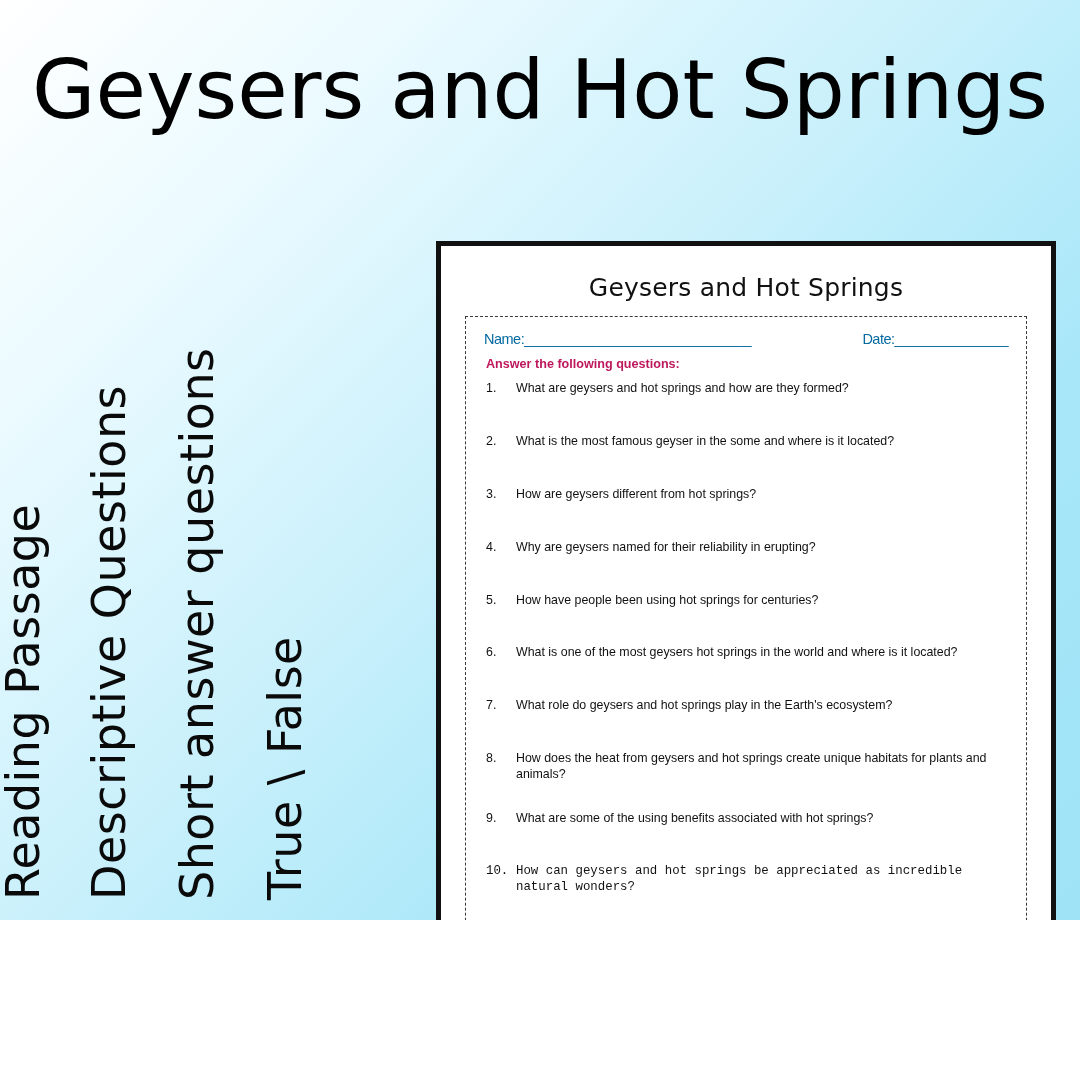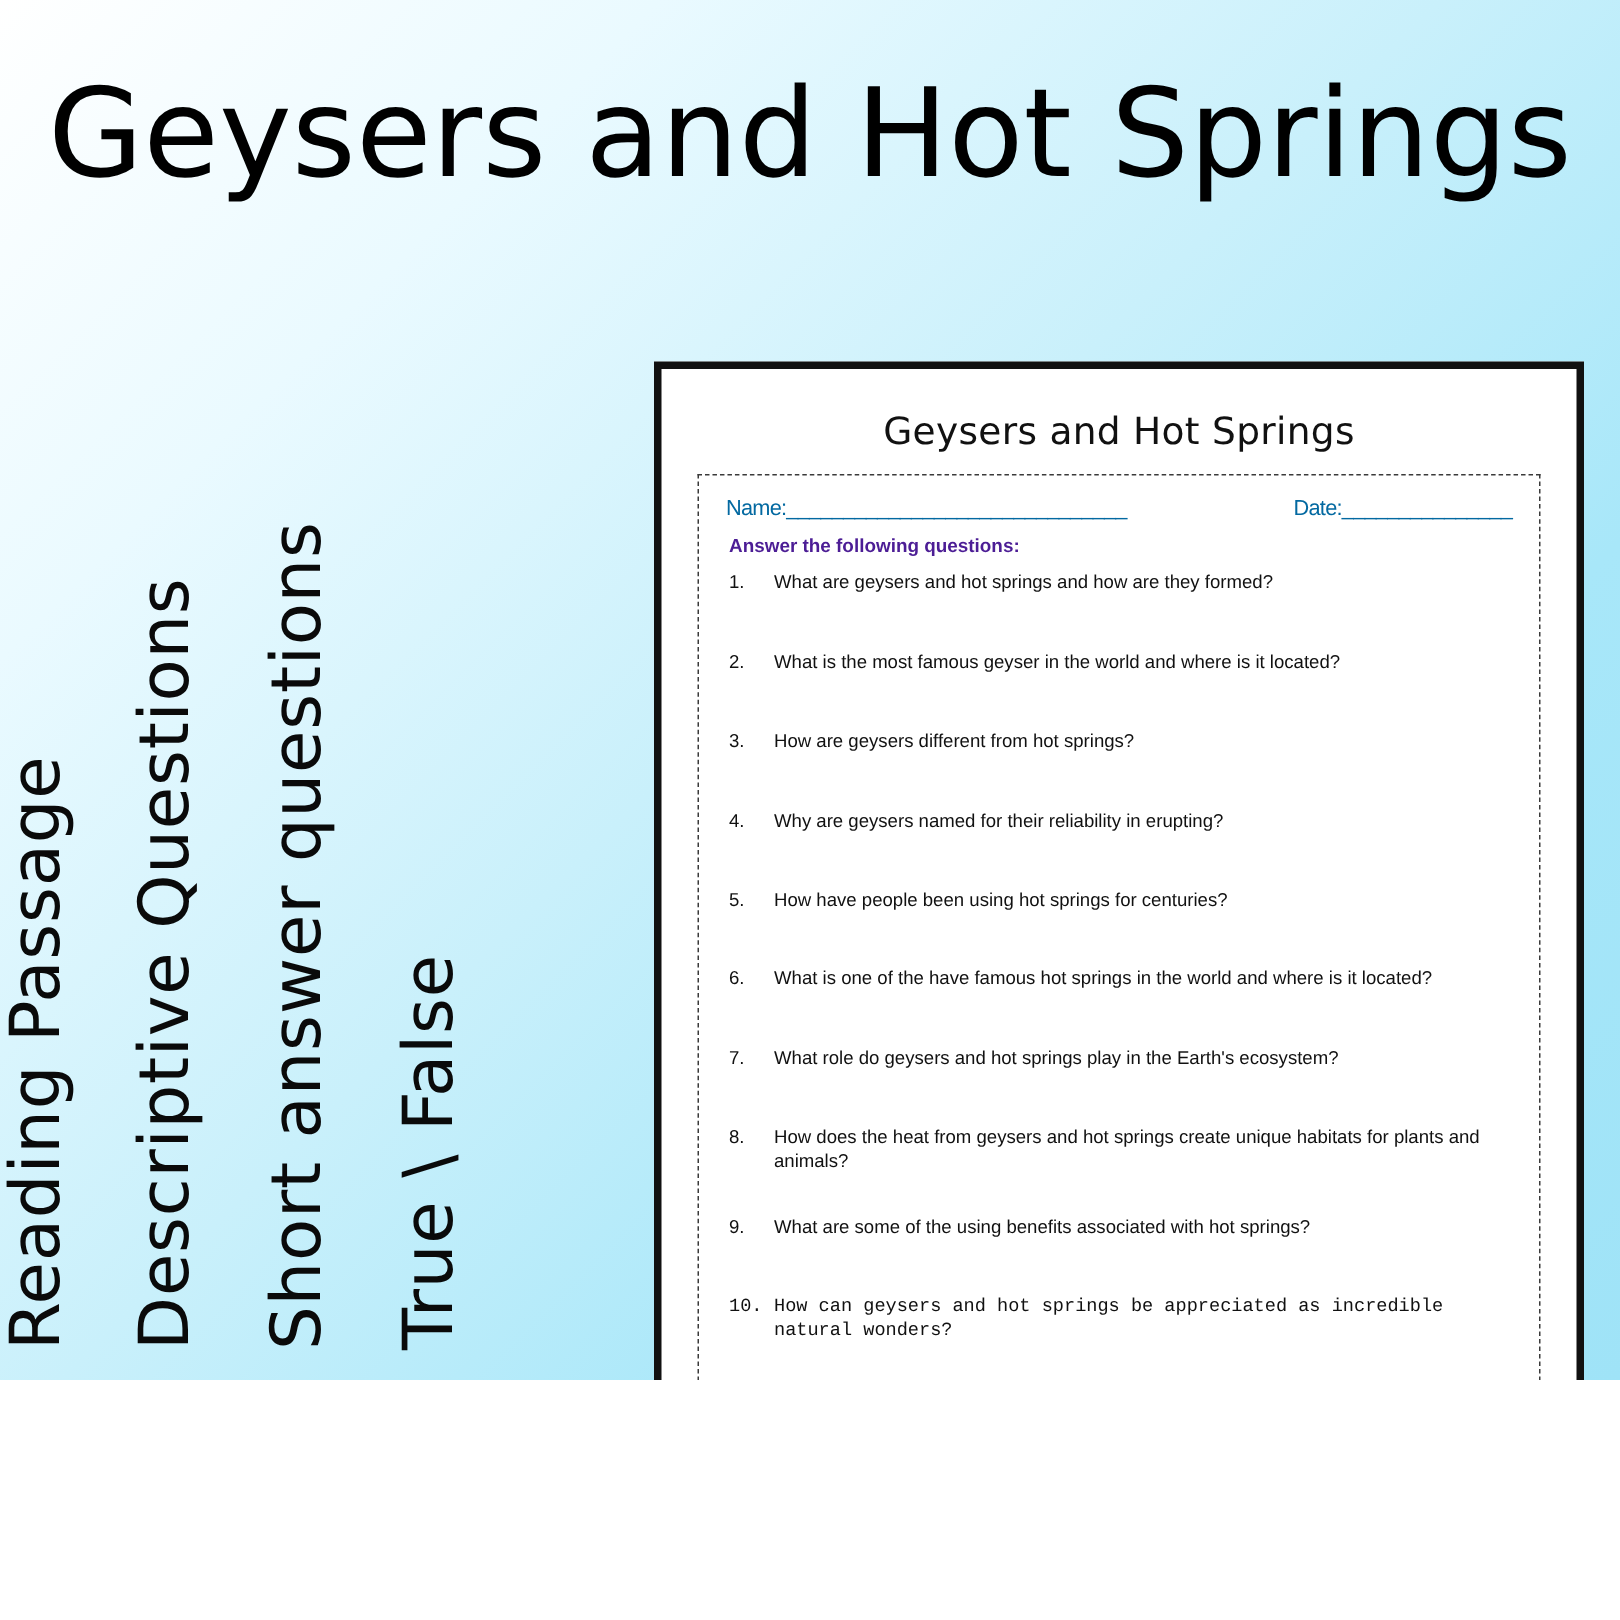--- a/index.html
+++ b/index.html
@@ -95,21 +95,21 @@
   }
   #name-date-row .nd {
     white-space: nowrap;
   }
   #name-date-row .field-line {
     letter-spacing: -0.5px;
   }
   #instruction {
     font-size: 12.6px;
     font-weight: bold;
-    color: #4c1d95;
+    color: #be185d;
     margin: 2px 0 10px 2px;
   }
   .q-row {
     display: flex;
     align-items: flex-start;
     margin: 0 0 37px 0;
     font-size: 12.4px;
     line-height: 1.28;
     color: #111;
   }
@@ -160,37 +160,37 @@
         </div>
 
         <div id="instruction">Answer the following questions:</div>
 
         <div class="q-row">
           <span class="q-num">1.</span>
           <span class="q-text">What are geysers and hot springs and how are they formed?</span>
         </div>
         <div class="q-row">
           <span class="q-num">2.</span>
-          <span class="q-text">What is the most famous geyser in the world and where is it located?</span>
+          <span class="q-text">What is the most famous geyser in the some and where is it located?</span>
         </div>
         <div class="q-row">
           <span class="q-num">3.</span>
           <span class="q-text">How are geysers different from hot springs?</span>
         </div>
         <div class="q-row">
           <span class="q-num">4.</span>
           <span class="q-text">Why are geysers named for their reliability in erupting?</span>
         </div>
         <div class="q-row">
           <span class="q-num">5.</span>
           <span class="q-text">How have people been using hot springs for centuries?</span>
         </div>
         <div class="q-row">
           <span class="q-num">6.</span>
-          <span class="q-text">What is one of the have famous hot springs in the world and where is it located?</span>
+          <span class="q-text">What is one of the most geysers hot springs in the world and where is it located?</span>
         </div>
         <div class="q-row">
           <span class="q-num">7.</span>
           <span class="q-text">What role do geysers and hot springs play in the Earth's ecosystem?</span>
         </div>
         <div class="q-row tall">
           <span class="q-num">8.</span>
           <span class="q-text">How does the heat from geysers and hot springs create unique habitats for plants and animals?</span>
         </div>
         <div class="q-row">

